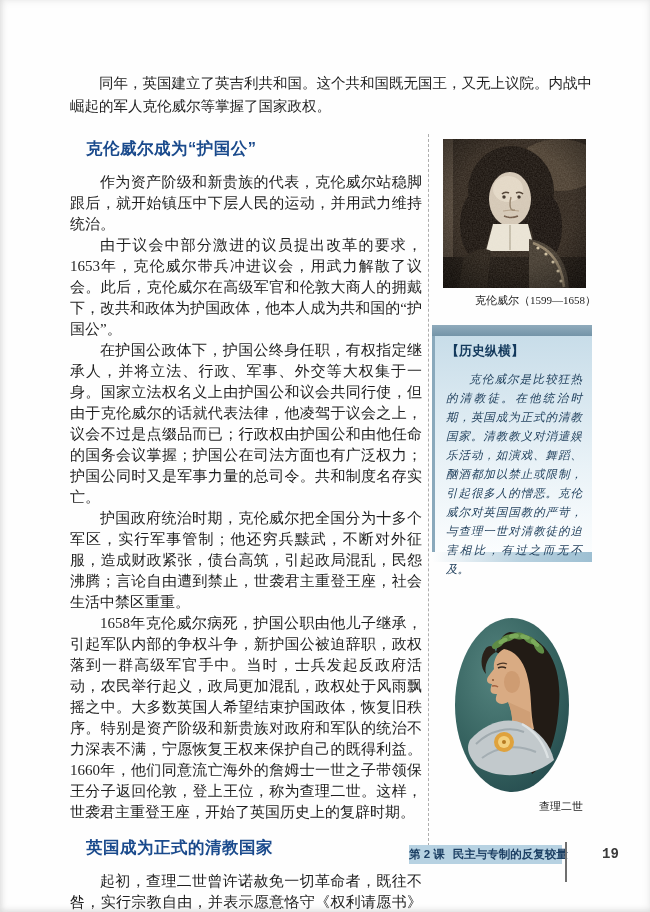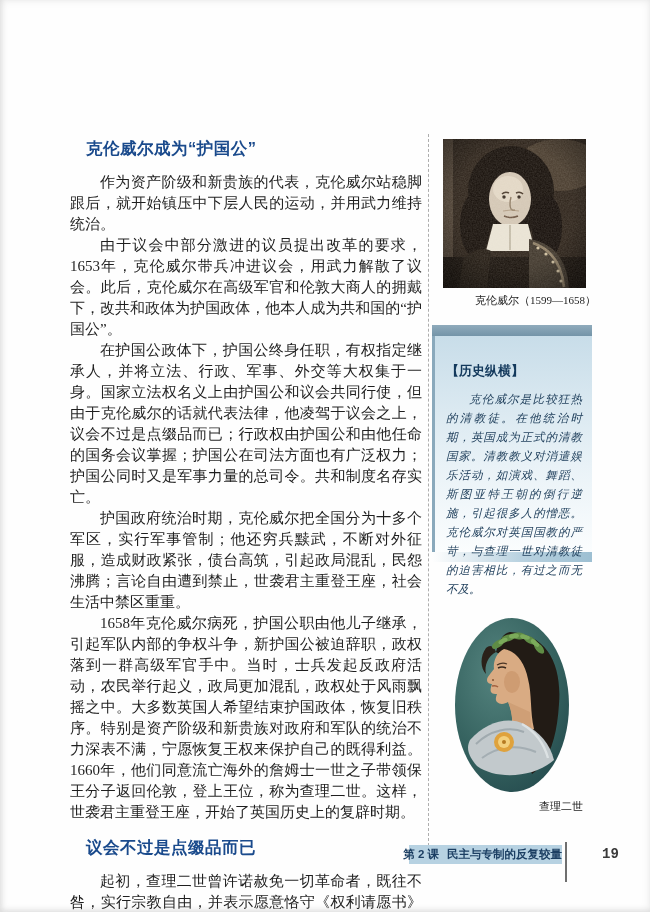--- a/index.html
+++ b/index.html
@@ -51,69 +51,70 @@
     position:absolute; left:432px; top:325px; width:160px; height:237px;
   }
   .history-box .top-bar{
     height:11px; width:100%;
     background:linear-gradient(180deg,#8fabbc 0%,#7494a8 100%);
   }
   .history-box .box-body{
     height:216px; width:100%;
     background:linear-gradient(180deg,#c8dde9 0%,#e9f2f7 60%,#fbfdfe 100%);
     border-left:3px solid #8aa9bc;
-    padding:26px 10px 0 11px;
+    padding:6px 10px 0 11px;
   }
   .history-box .bottom-bar{
     height:10px; width:100%;
     background:linear-gradient(90deg,rgba(255,255,255,0) 0%,#b9d2e0 55%,#9dbfd2 100%);
   }
   .box-title{
     font-family:"Liberation Sans","DejaVu Sans",sans-serif;
     font-size:13px; font-weight:bold; color:#13395c; margin-bottom:10px;
   }
   .box-text{
     font-size:11.5px; line-height:19px; color:#1d3d5a;
     font-style:italic; text-align:justify; text-indent:2em;
   }
   .portrait-charles{
     position:absolute; left:452px; top:616px; width:120px; height:178px;
   }
   .portrait-charles svg{ display:block; width:100%; height:100%; }
   
   .footer-bar{
     position:absolute; left:409px; top:845px; width:153px; height:19px;
-    background:#b7d2e2; display:flex; align-items:center; justify-content:flex-end;
+    background:#b7d2e2; display:flex; align-items:center; justify-content:space-between;
     font-family:"Liberation Sans","DejaVu Sans",sans-serif;
     font-size:11.5px; font-weight:bold; color:#1c3f63; white-space:nowrap;
   }
   .footer-bar .lesson{ margin-right:8px; }
   .footer-rule{
     position:absolute; left:565px; top:842px; width:2px; height:40px; background:#6f6f6f;
   }
   .page-number{
     position:absolute; left:574px; top:846px; width:30px;
     font-family:Liberation Mono, monospace;
     font-size:14px; font-weight:600; color:#3a3a3a;margin-left:28px;
   }
 </style>
 </head>
 <body>
 
 <div class="page">
 
+  <p class="intro">同年，英国建立了英吉利共和国。这个共和国既无国王，又无上议院。内战中崛起的军人克伦威尔等掌握了国家政权。</p>
 
   <div class="main-col">
     <h2 class="sec-heading">克伦威尔成为“护国公”</h2>
     <p class="para">作为资产阶级和新贵族的代表，克伦威尔站稳脚跟后，就开始镇压中下层人民的运动，并用武力维持统治。</p>
     <p class="para">由于议会中部分激进的议员提出改革的要求，1653年，克伦威尔带兵冲进议会，用武力解散了议会。此后，克伦威尔在高级军官和伦敦大商人的拥戴下，改共和政体为护国政体，他本人成为共和国的“护国公”。</p>
     <p class="para">在护国公政体下，护国公终身任职，有权指定继承人，并将立法、行政、军事、外交等大权集于一身。国家立法权名义上由护国公和议会共同行使，但由于克伦威尔的话就代表法律，他凌驾于议会之上，议会不过是点缀品而已；行政权由护国公和由他任命的国务会议掌握；护国公在司法方面也有广泛权力；护国公同时又是军事力量的总司令。共和制度名存实亡。</p>
     <p class="para">护国政府统治时期，克伦威尔把全国分为十多个军区，实行军事管制；他还穷兵黩武，不断对外征服，造成财政紧张，债台高筑，引起政局混乱，民怨沸腾；言论自由遭到禁止，世袭君主重登王座，社会生活中禁区重重。</p>
     <p class="para">1658年克伦威尔病死，护国公职由他儿子继承，引起军队内部的争权斗争，新护国公被迫辞职，政权落到一群高级军官手中。当时，士兵发起反政府活动，农民举行起义，政局更加混乱，政权处于风雨飘摇之中。大多数英国人希望结束护国政体，恢复旧秩序。特别是资产阶级和新贵族对政府和军队的统治不力深表不满，宁愿恢复王权来保护自己的既得利益。1660年，他们同意流亡海外的詹姆士一世之子带领保王分子返回伦敦，登上王位，称为查理二世。这样，世袭君主重登王座，开始了英国历史上的复辟时期。</p>
-    <h2 class="sec-heading second">议会不过是点缀品而已</h2>
+    <h2 class="sec-heading second">英国成为正式的清教国家</h2>
     <p class="para">起初，查理二世曾许诺赦免一切革命者，既往不咎，实行宗教自由，并表示愿意恪守《权利请愿书》的规定，并尊重于1660年新选出的议会的权力，等等。</p>
     <p class="para">然而，王位稍稍坐稳，他的真实面目就立即显露。保王</p>
   </div>
 
   <div class="col-divider"></div>
 
   <div class="portrait-cromwell">
     <svg viewBox="0 0 143 149" xmlns="http://www.w3.org/2000/svg">
       <defs>
         <filter id="grain" x="0" y="0" width="100%" height="100%">
@@ -158,21 +159,21 @@
       <rect width="143" height="149" filter="url(#grain)" opacity="0.33"></rect>
       <rect width="143" height="149" fill="url(#vig)"></rect>
     </svg>
   </div>
   <div class="caption cromwell">克伦威尔（1599—1658）</div>
 
   <div class="history-box">
     <div class="top-bar"></div>
     <div class="box-body">
       <div class="box-title">【历史纵横】</div>
-      <div class="box-text">克伦威尔是比较狂热的清教徒。在他统治时期，英国成为正式的清教国家。清教教义对消遣娱乐活动，如演戏、舞蹈、斯图亚特王朝的倒行逆施，引起很多人的憎恶。克伦威尔对英国国教的严苛，与查理一世对清教徒的迫害相比，有过之而无不及。</div>
+      <div class="box-text">克伦威尔是比较狂热的清教徒。在他统治时期，英国成为正式的清教国家。清教教义对消遣娱乐活动，如演戏、舞蹈、酗酒都加以禁止或限制，引起很多人的憎恶。克伦威尔对英国国教的严苛，与查理一世对清教徒的迫害相比，有过之而无不及。</div>
     </div>
     <div class="bottom-bar"></div>
   </div>
 
   <div class="portrait-charles">
     <svg viewBox="0 0 120 178" xmlns="http://www.w3.org/2000/svg">
       <defs>
         <radialGradient id="chbg" cx="38%" cy="32%" r="80%">
           <stop offset="0%" stop-color="#55847f"></stop>
           <stop offset="60%" stop-color="#35625f"></stop>

